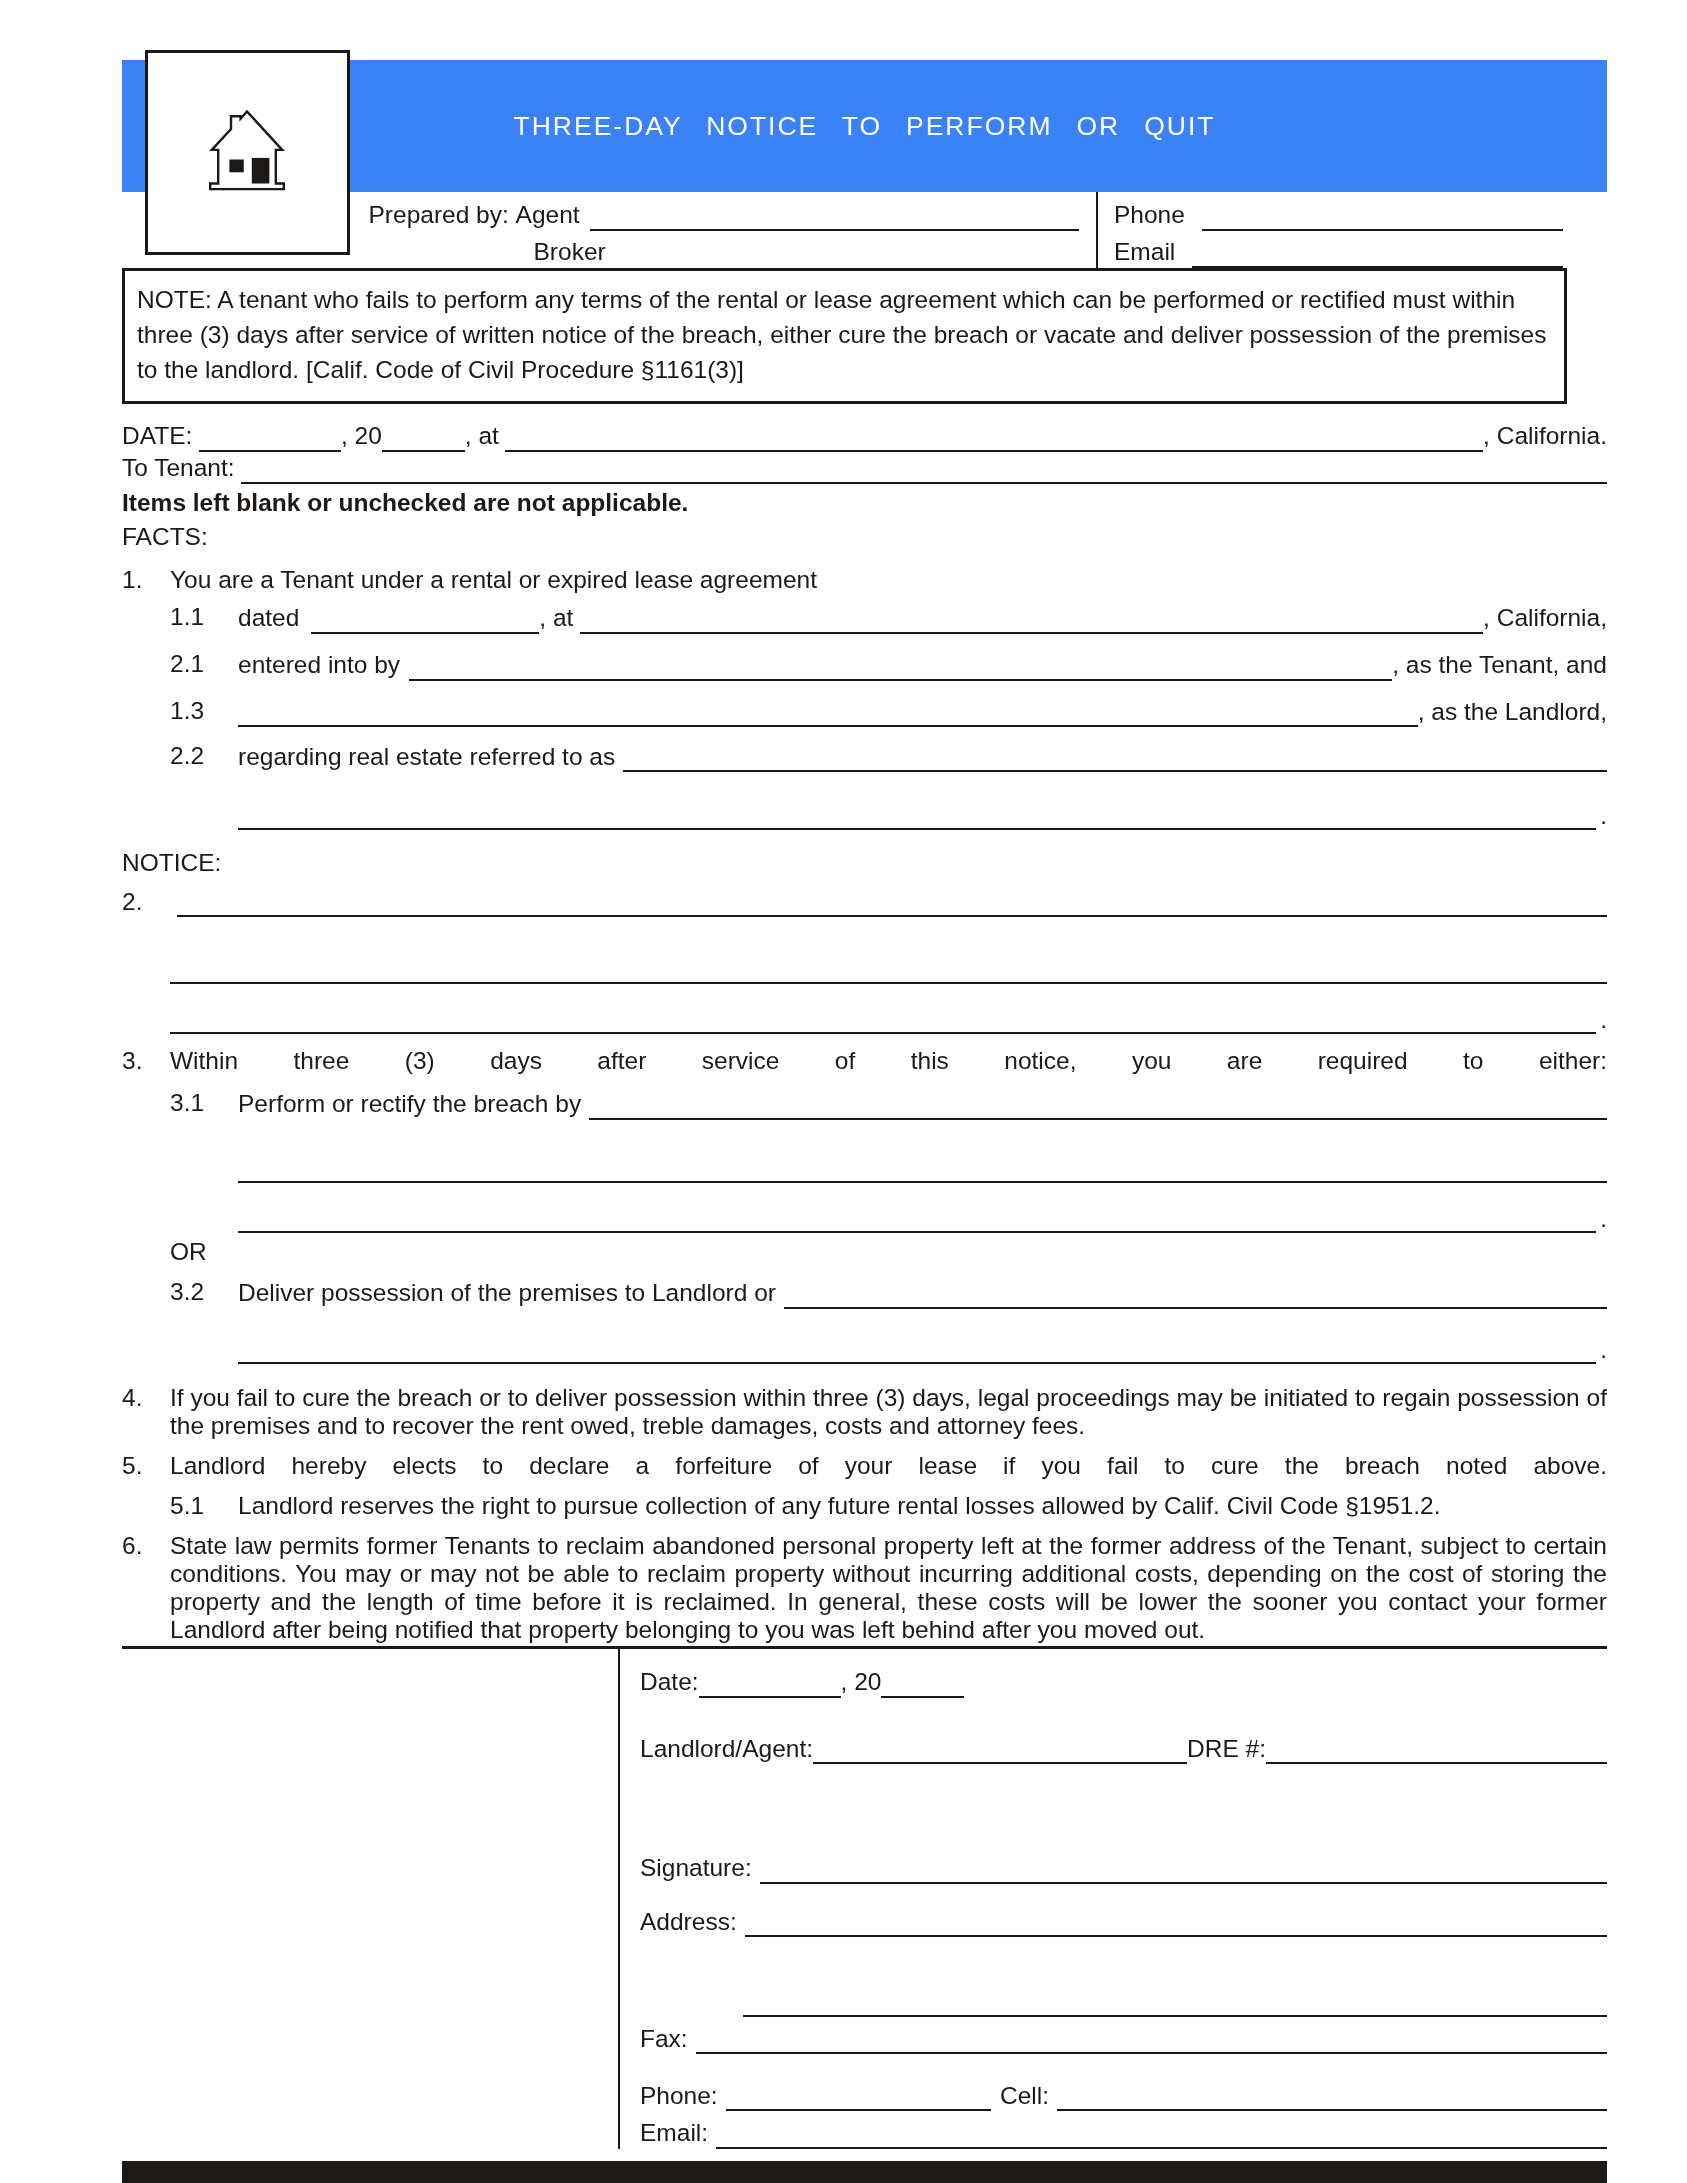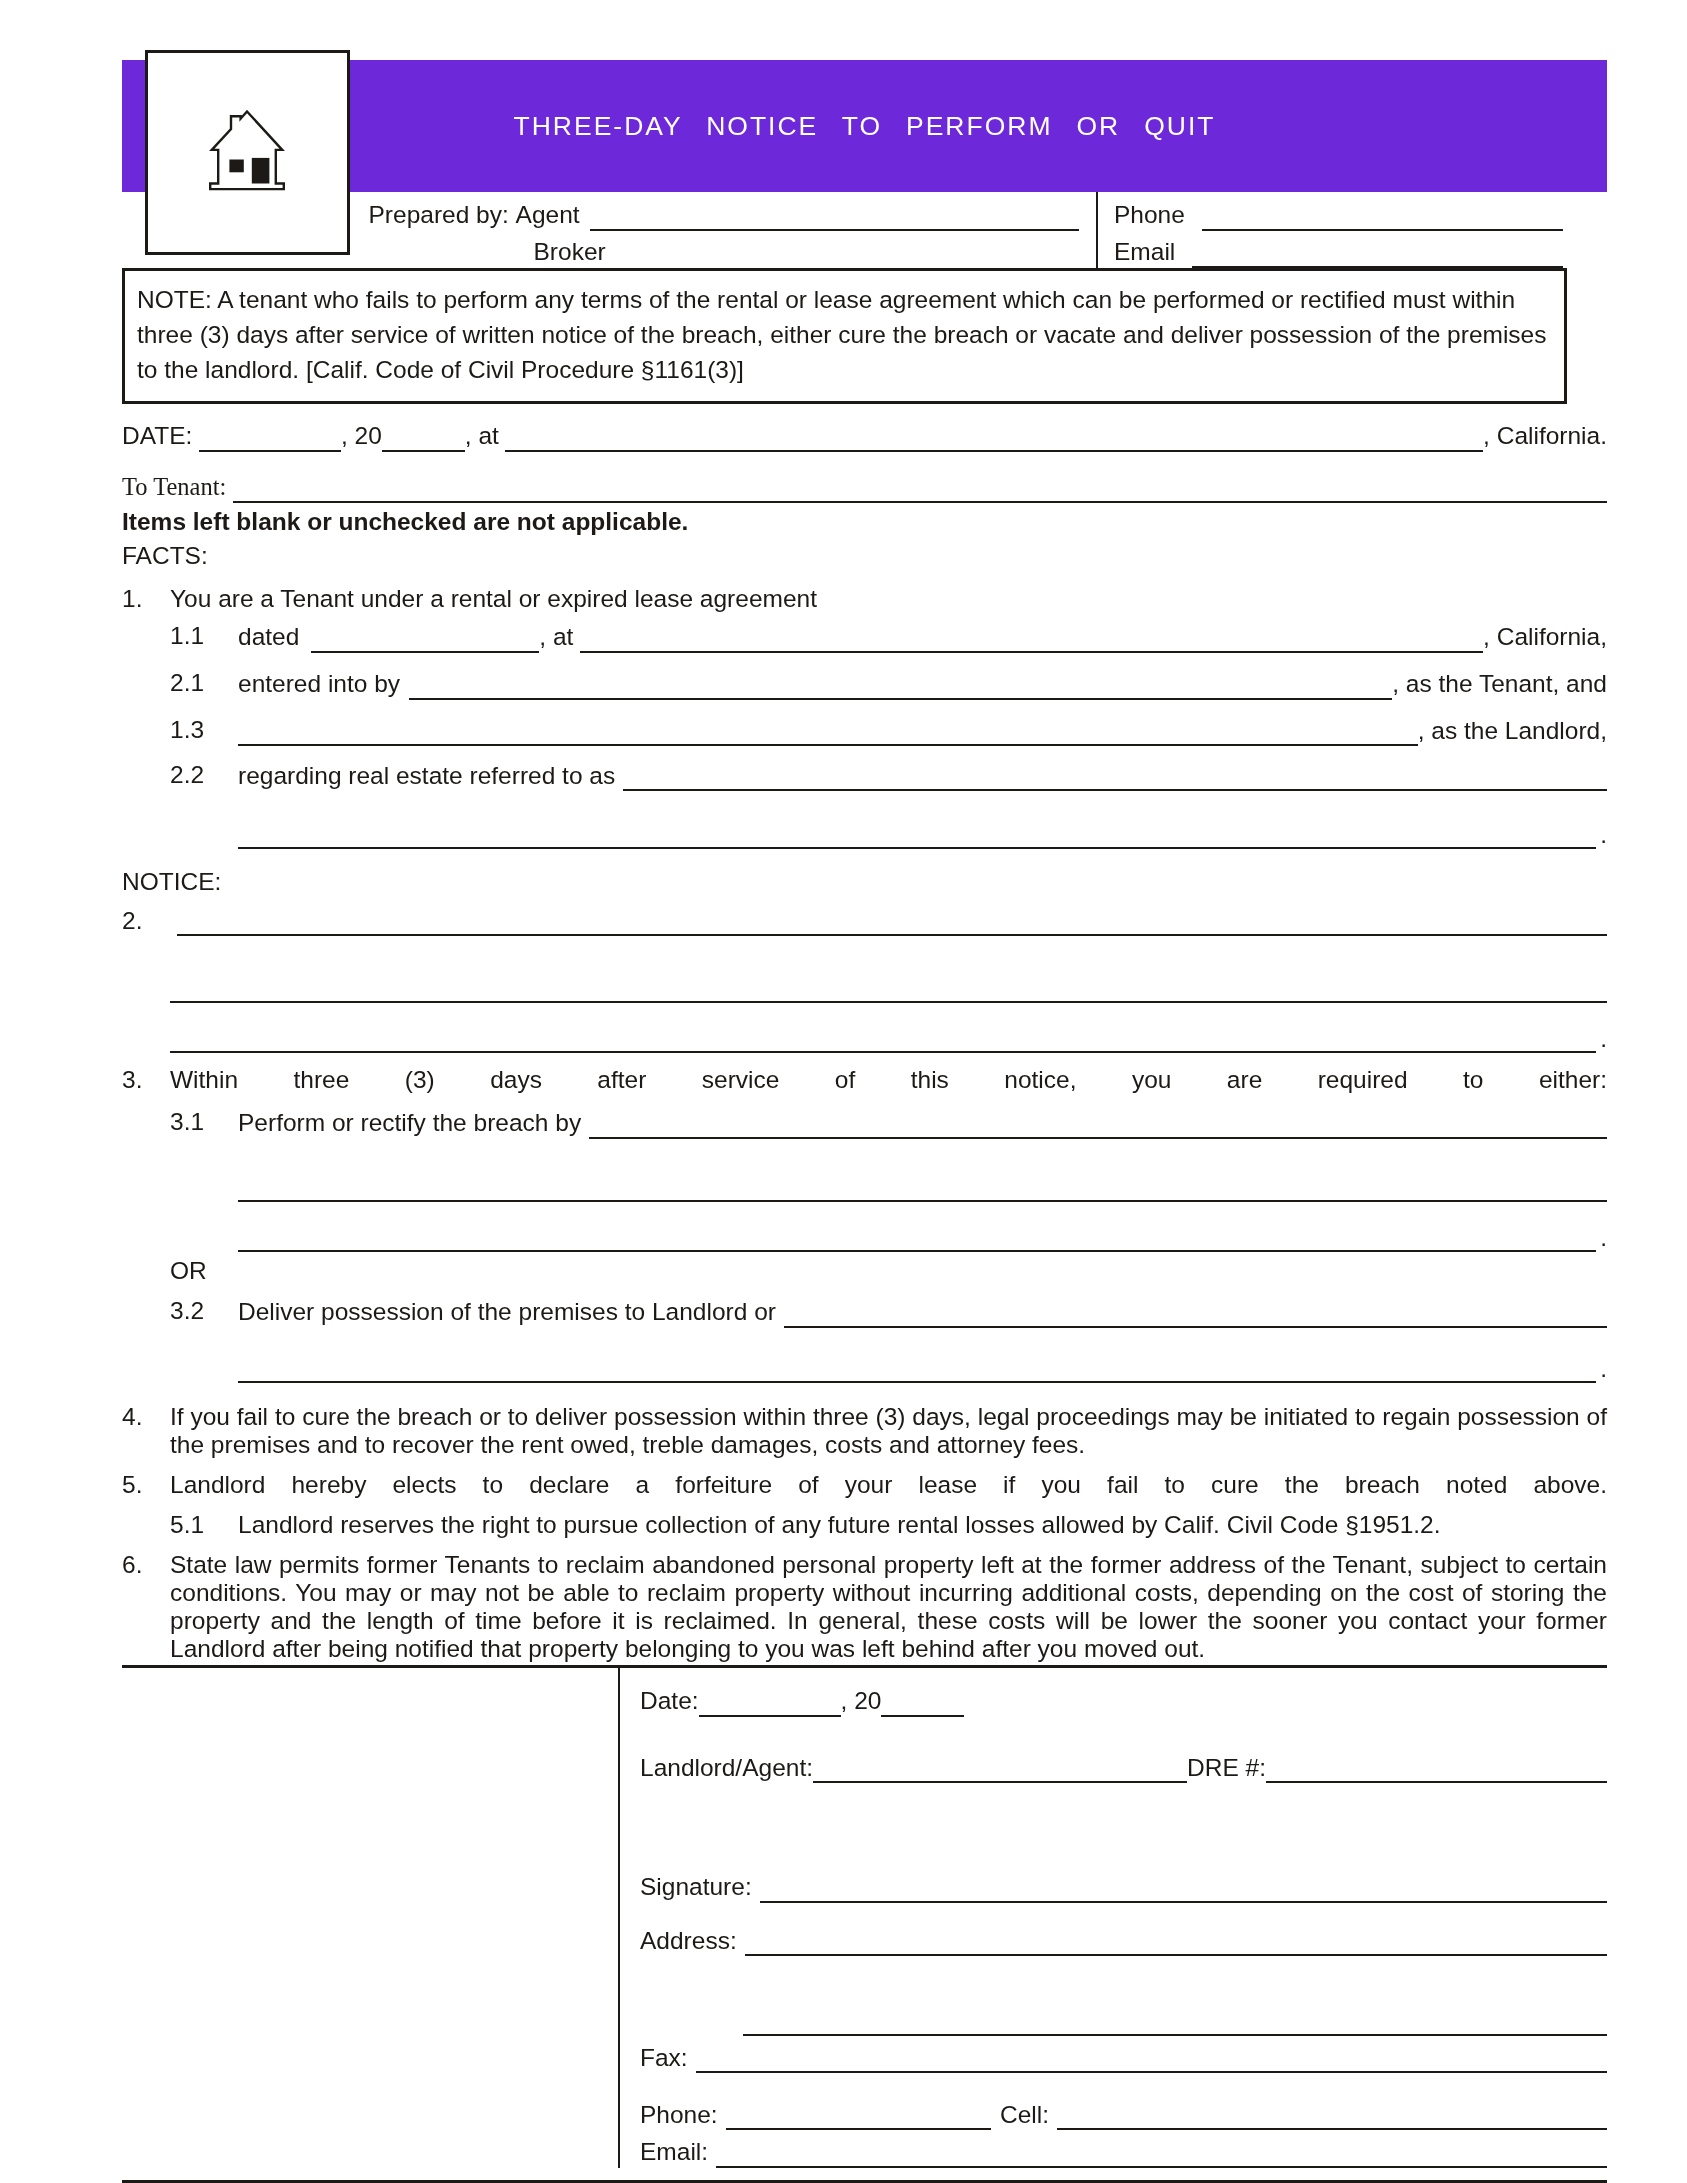--- a/index.html
+++ b/index.html
@@ -7,21 +7,21 @@
   .page {
     width:1687px; height:2183px; position:relative; background:#ffffff;
     font-family:"Liberation Sans", sans-serif; font-size:24.5px; color:#1d1916;
     overflow:hidden;
   }
   .content { position:absolute; left:122px; top:0; width:1485px; }
 
   
   .header { position:relative; margin-top:50px; height:218px; }
   .titlebar {
-    position:absolute; top:10px; left:0; right:0; height:132px; background:#6d28d9;
+    position:absolute; top:10px; left:0; right:0; height:132px; background:#3b82f6;
     display:flex; align-items:center; justify-content:center;
   }
   .titlebar .title {
     color:#ffffff; font-size:26.5px; letter-spacing:2px; word-spacing:14.6px; font-weight:400;
   }
   .logobox {
     position:absolute; top:0; left:22.5px; width:205px; height:205px;
     background:#ffffff; border:3.3px solid #1d1916; z-index:2;
     display:flex; align-items:center; justify-content:center;
   }
@@ -118,21 +118,21 @@
     <div class="frow row" style="margin-top:17px;">
       <span class="lbl">DATE:</span>
       <span class="u w215" style="margin-left:6.6px;"></span>
       <span class="lbl">, 20</span>
       <span class="u w125"></span>
       <span class="lbl">, at</span>
       <span class="u flex1" style="margin-left:6.6px;"></span>
       <span class="lbl">, California.</span>
     </div>
 
-    <div class="frow" style="margin-top:20px;font-family:Liberation Serif, serif;">
+    <div class="frow" style="margin-top:1px;">
       <span class="lbl">To Tenant:</span>
       <span class="u flex1" style="margin-left:6.6px;"></span>
     </div>
 
     <div style="margin-top:5.3px;font-weight:bold;">Items left blank or unchecked are not applicable.</div>
     <div style="margin-top:6.6px;">FACTS:</div>
 
     <div class="item" style="margin-top:14.6px;">
       <span class="n">1.</span>
       <span class="ibody">You are a Tenant under a rental or expired lease agreement</span>

